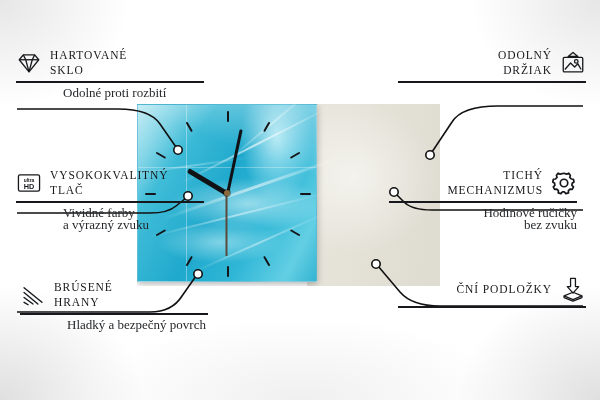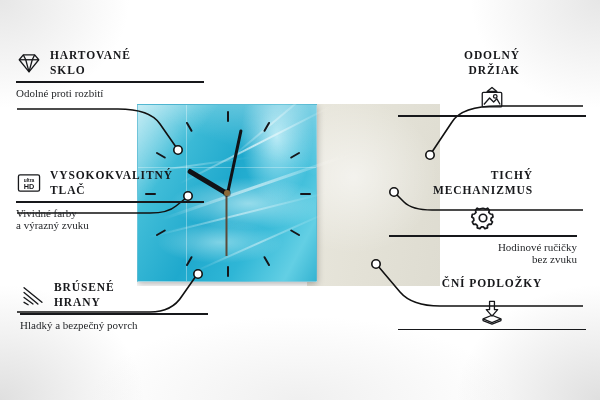--- a/index.html
+++ b/index.html
@@ -58,26 +58,26 @@
     background:#5a4a3a;transform-origin:50% 100%;}
   .hub{position:absolute;left:50%;top:50%;width:6px;height:6px;margin:-3px 0 0 -3px;border-radius:50%;
     background:#8a6a3a;box-shadow:0 0 0 1px rgba(0,0,0,.35);}
 
   
   .conn{position:absolute;inset:0;pointer-events:none;}
 
   
   .feat{position:absolute;width:188px;}
   .feat .head{display:flex;align-items:center;gap:8px;}
-  .feat.right .head{flex-direction:column;justify-content:flex-end;}
-  .ftitle{font-size:11.5px;font-weight:700;letter-spacing:.9px;line-height:14.5px;
+  .feat.right .head{flex-direction:row;justify-content:flex-end;}
+  .ftitle{font-size:11.5px;font-weight:400;letter-spacing:.9px;line-height:14.5px;
     color:#17181b;text-transform:uppercase;font-family:"Liberation Serif",serif;}
   .feat.right .ftitle{text-align:right;}
   .rule{height:1.6px;background:#17181b;margin:4px 0 4px;}
-  .fdesc{font-size:11px;line-height:12.4px;color:#26282b;font-family:"Liberation Serif",serif;}
+  .fdesc{font-size:13px;line-height:12.4px;color:#26282b;font-family:"Liberation Serif",serif;margin-left:47px;}
   .feat.right .fdesc{text-align:right;}
   .icon{width:26px;height:26px;flex:0 0 26px;display:block;}
 
   .f-left-1{left:16px;top:48px;}
   .f-left-2{left:16px;top:168px;}
   .f-left-3{left:20px;top:280px;}
   .f-right-1{right:14px;top:48px;}
   .f-right-2{right:23px;top:168px;}
   .f-right-3{right:14px;top:276px;}
 </style>

